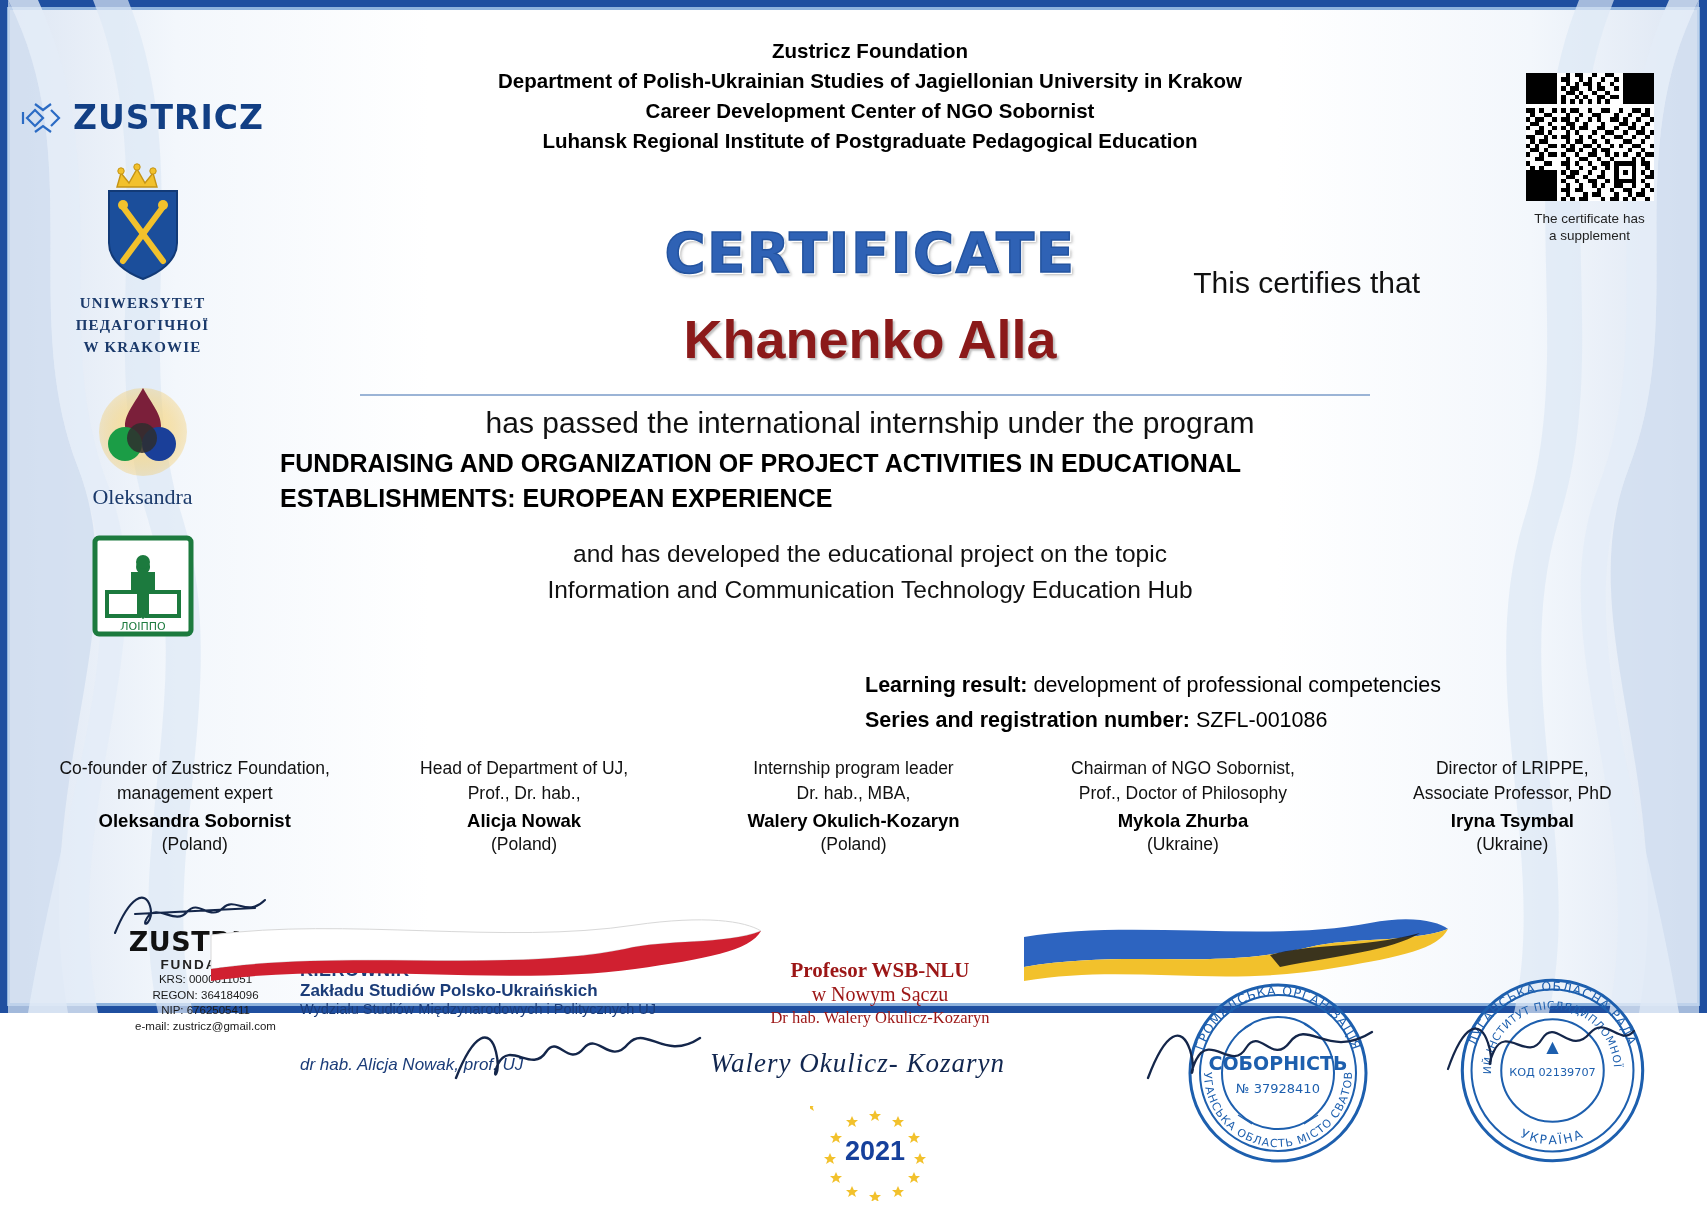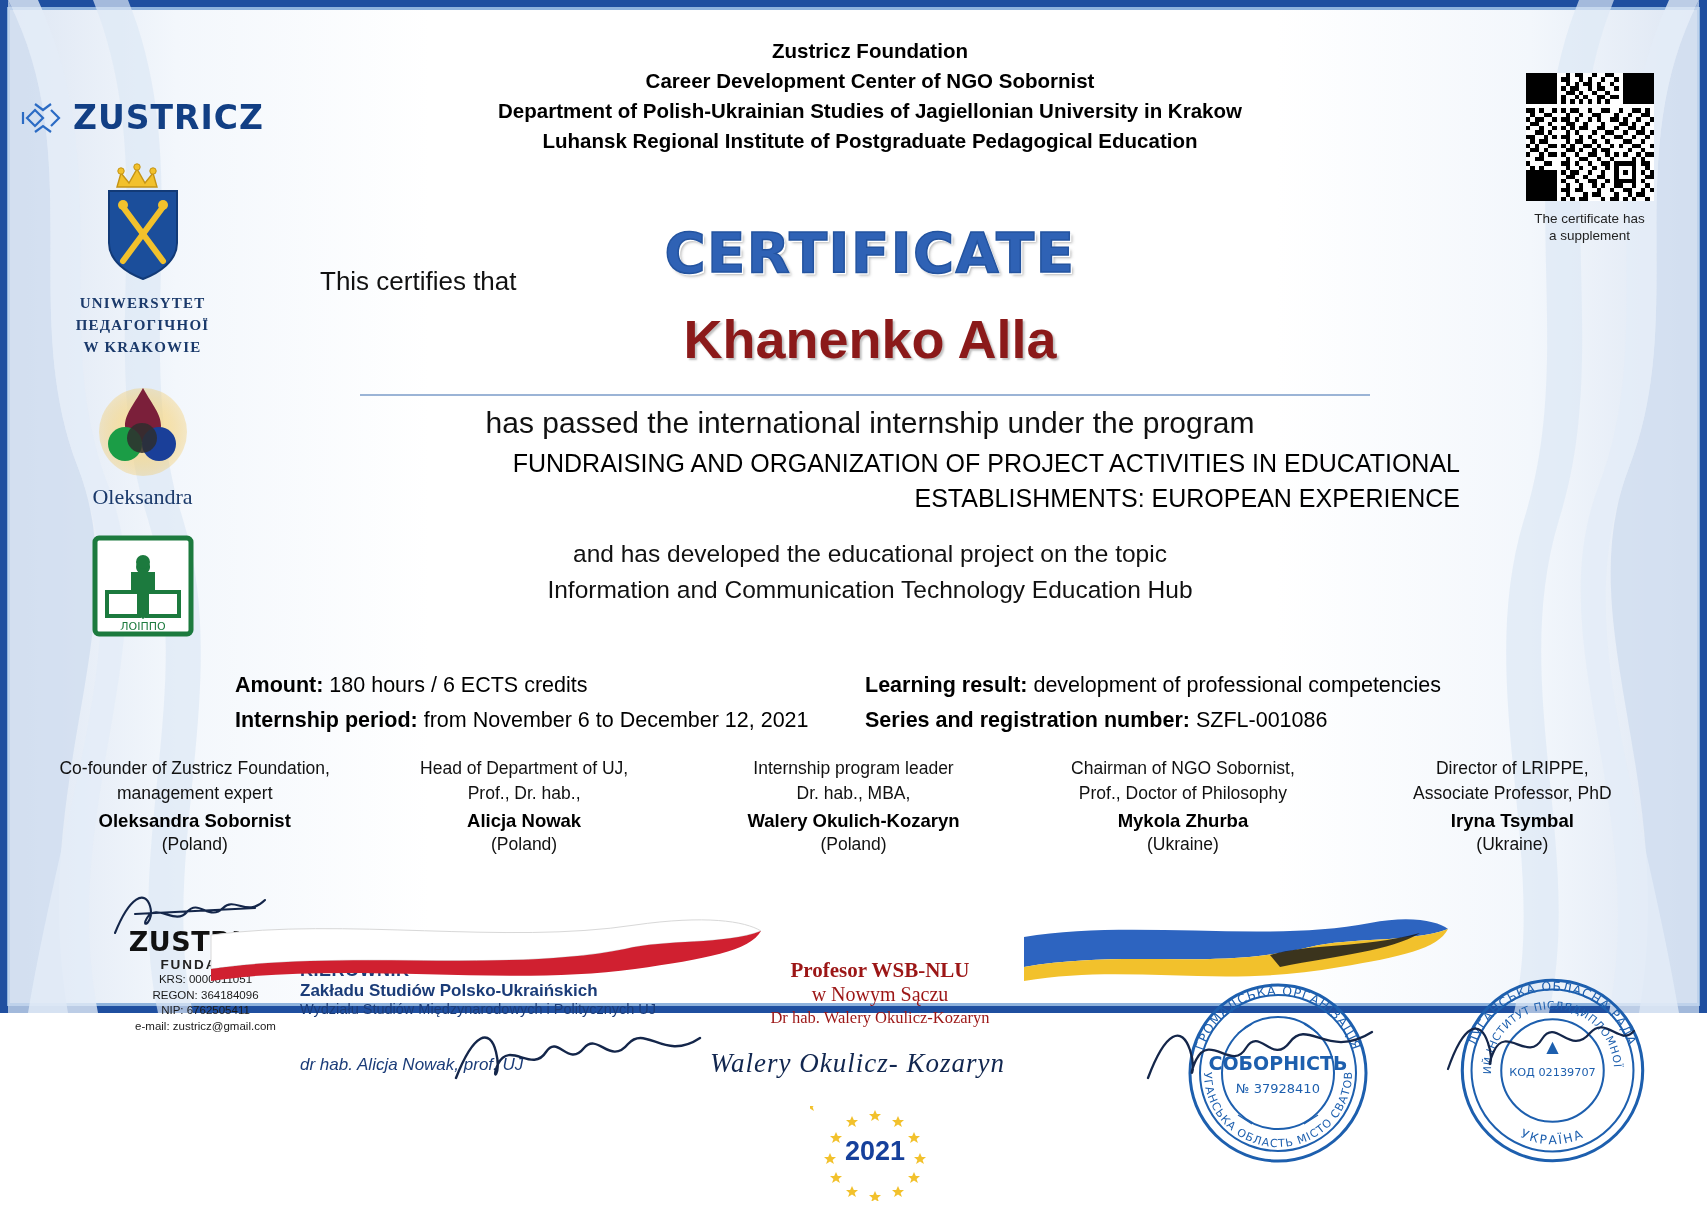--- a/index.html
+++ b/index.html
@@ -100,41 +100,41 @@
     font-size: 56px;
     letter-spacing: 1.5px;
     color: #2f62b5;
     text-shadow:
       2px 2px 0 #ffffff,
       3px 3px 3px rgba(120,120,120,.55);
     margin-top: 44px;
     -webkit-text-stroke: 1.5px #23539f;
   }
   .certifies {
-    position: absolute; left: 300px; top: 248px; width: 1100px; text-align:left;
-    font-size: 26px; color: #111;
+    position: absolute; left: 300px; top: 248px; width: 1100px; text-align:right;
+    font-size: 30px; color: #111;
   }
   .recipient {
     position: absolute; left: 300px; top: 290px; width: 1100px; text-align:center;
     font-weight: bold;
     font-size: 54px;
     color: #8b1a1a;
     text-shadow: 2px 2px 2px rgba(150,150,150,.6);
   }
   .rule {
     position: absolute; left: 340px; top: 376px; width: 1010px; height: 2px;
     background: #9bb4d6;
   }
   .passed {
     position: absolute; left: 300px; top: 388px; width: 1100px; text-align:center;
     font-size: 30px; color: #111;
   }
   .program {
-    position: absolute; left: 260px; top: 428px; width: 1180px; text-align:right;
-    font-weight: normal; font-size: 25px; line-height: 1.38; color: #000;
+    position: absolute; left: 260px; top: 428px; width: 1180px; text-align:left;
+    font-weight: bold; font-size: 25px; line-height: 1.38; color: #000;
   }
   .developed {
     position: absolute; left: 300px; top: 518px; width: 1100px; text-align:center;
     font-size: 24.5px; line-height: 1.45; color: #111;
   }
 
   
   .details-left {
     position: absolute; left: 215px; top: 650px; width: 620px;
     font-size: 21.5px; line-height: 1.65; color: #000;
@@ -221,22 +221,22 @@
       <path d="M210,0 C130,180 200,360 140,540 C80,720 190,900 150,1170 L210,1170 Z" fill="#cfdcef" opacity="0.75"></path>
       <path d="M180,0 C100,200 170,380 110,560 C50,740 160,930 120,1170 L190,1170 C150,900 80,720 140,540 C200,360 130,180 210,0 Z" fill="#e3ecf7" opacity="0.8"></path>
       <path d="M90,0 C20,200 90,400 35,600 C-15,790 60,990 25,1170 L60,1170 C95,980 20,790 70,600 C125,400 55,200 125,0 Z" fill="#dde8f5" opacity="0.7"></path>
     </svg>
   </div>
 
   <div class="content">
 
     <div class="org-header">
       <div>Zustricz Foundation</div>
+      <div>Department of Polish-Ukrainian Studies of Jagiellonian University in Krakow</div>
       <div>Career Development Center of NGO Sobornist</div>
-      <div>Department of Polish-Ukrainian Studies of Jagiellonian University in Krakow</div>
       <div>Luhansk Regional Institute of Postgraduate Pedagogical Education</div>
     </div>
 
     <div class="qr-wrap">
       <svg class="qr" viewBox="0 0 29 29" shape-rendering="crispEdges">
         <rect width="29" height="29" fill="#fff"></rect>
         <g fill="#000">
 
           <path d="M0,0h7v7h-7z M1,1h5v5h-5z M2,2h3v3h-3z"></path>
           <path d="M22,0h7v7h-7z M23,1h5v5h-5z M24,2h3v3h-3z"></path>
@@ -538,30 +538,20 @@
     <div class="passed">has passed the international internship under the program</div>
     <div class="program">
       <div>FUNDRAISING AND ORGANIZATION OF PROJECT ACTIVITIES IN EDUCATIONAL</div>
       <div>ESTABLISHMENTS: EUROPEAN EXPERIENCE</div>
     </div>
     <div class="developed">
       <div>and has developed the educational project on the topic</div>
       <div>Information and Communication Technology Education Hub</div>
     </div>
 
-    <div class="details-left">
-      <div>
-        <b>Amount:</b>
-        <span>180 hours / 6 ECTS credits</span>
-      </div>
-      <div>
-        <b>Internship period:</b>
-        <span>from November 6 to December 12, 2021</span>
-      </div>
-    </div>
     <div class="details-right">
       <div>
         <b>Learning result:</b>
         <span>development of professional competencies</span>
       </div>
       <div>
         <b>Series and registration number:</b>
         <span>SZFL-001086</span>
       </div>
     </div>

